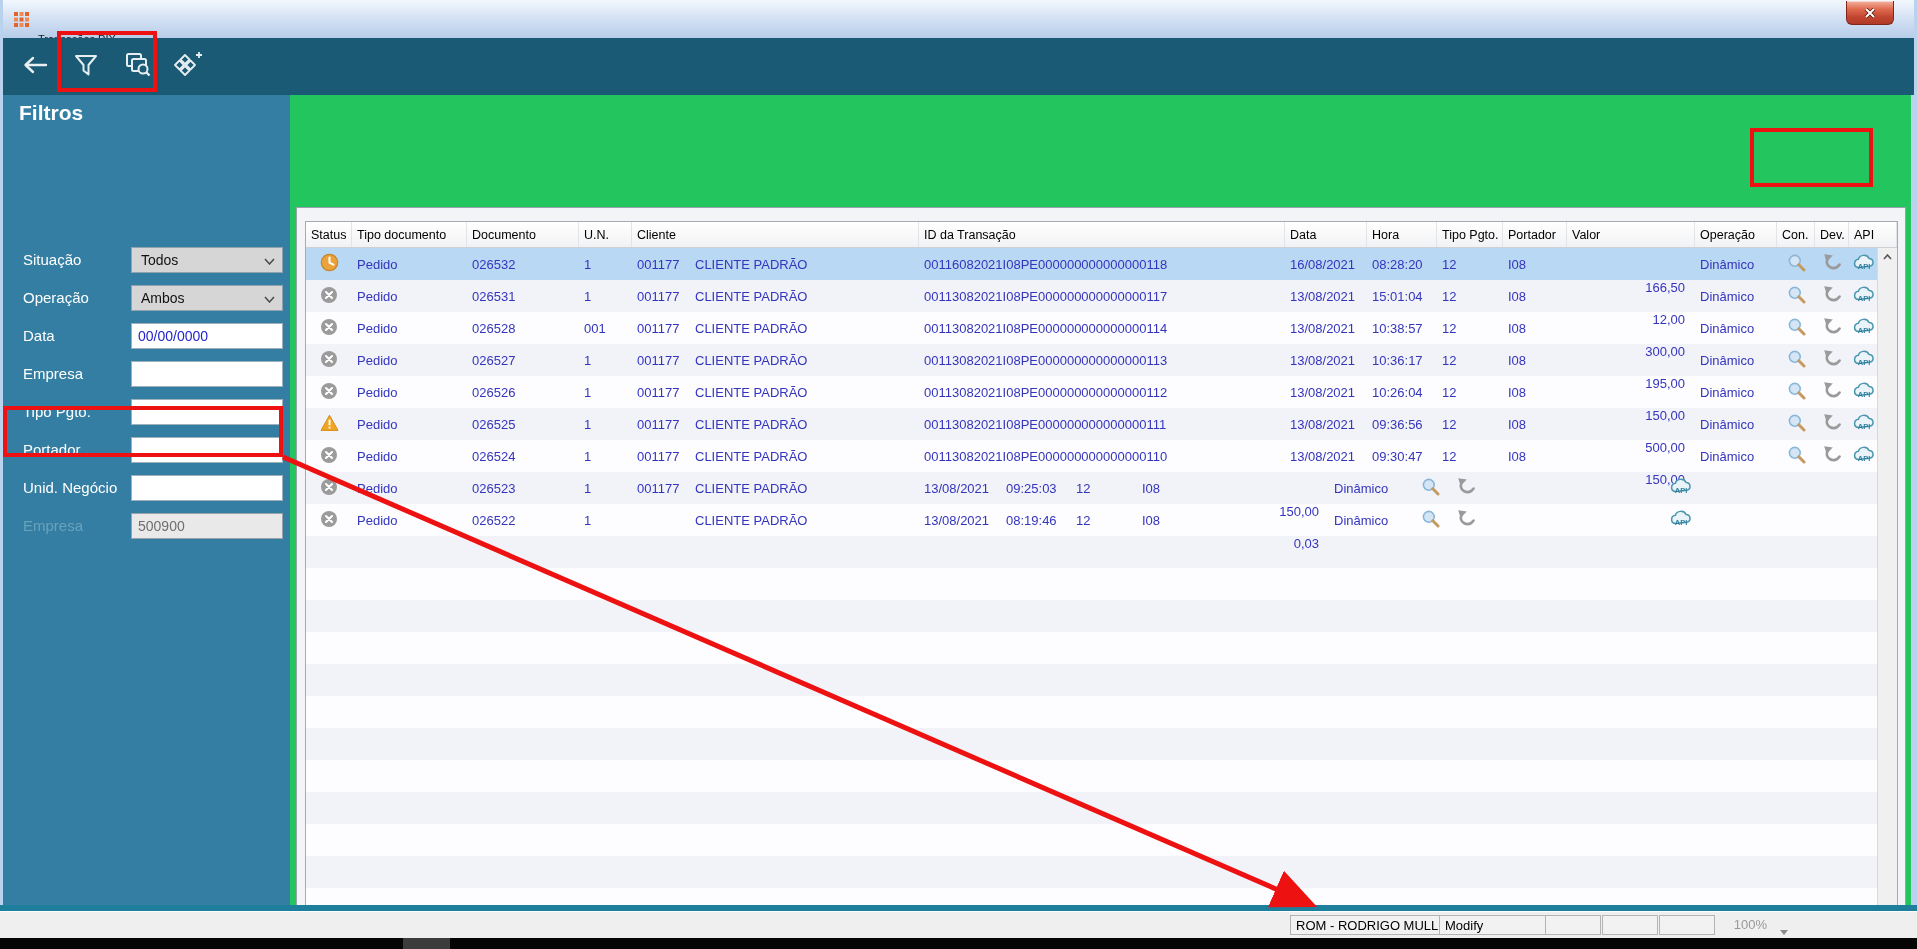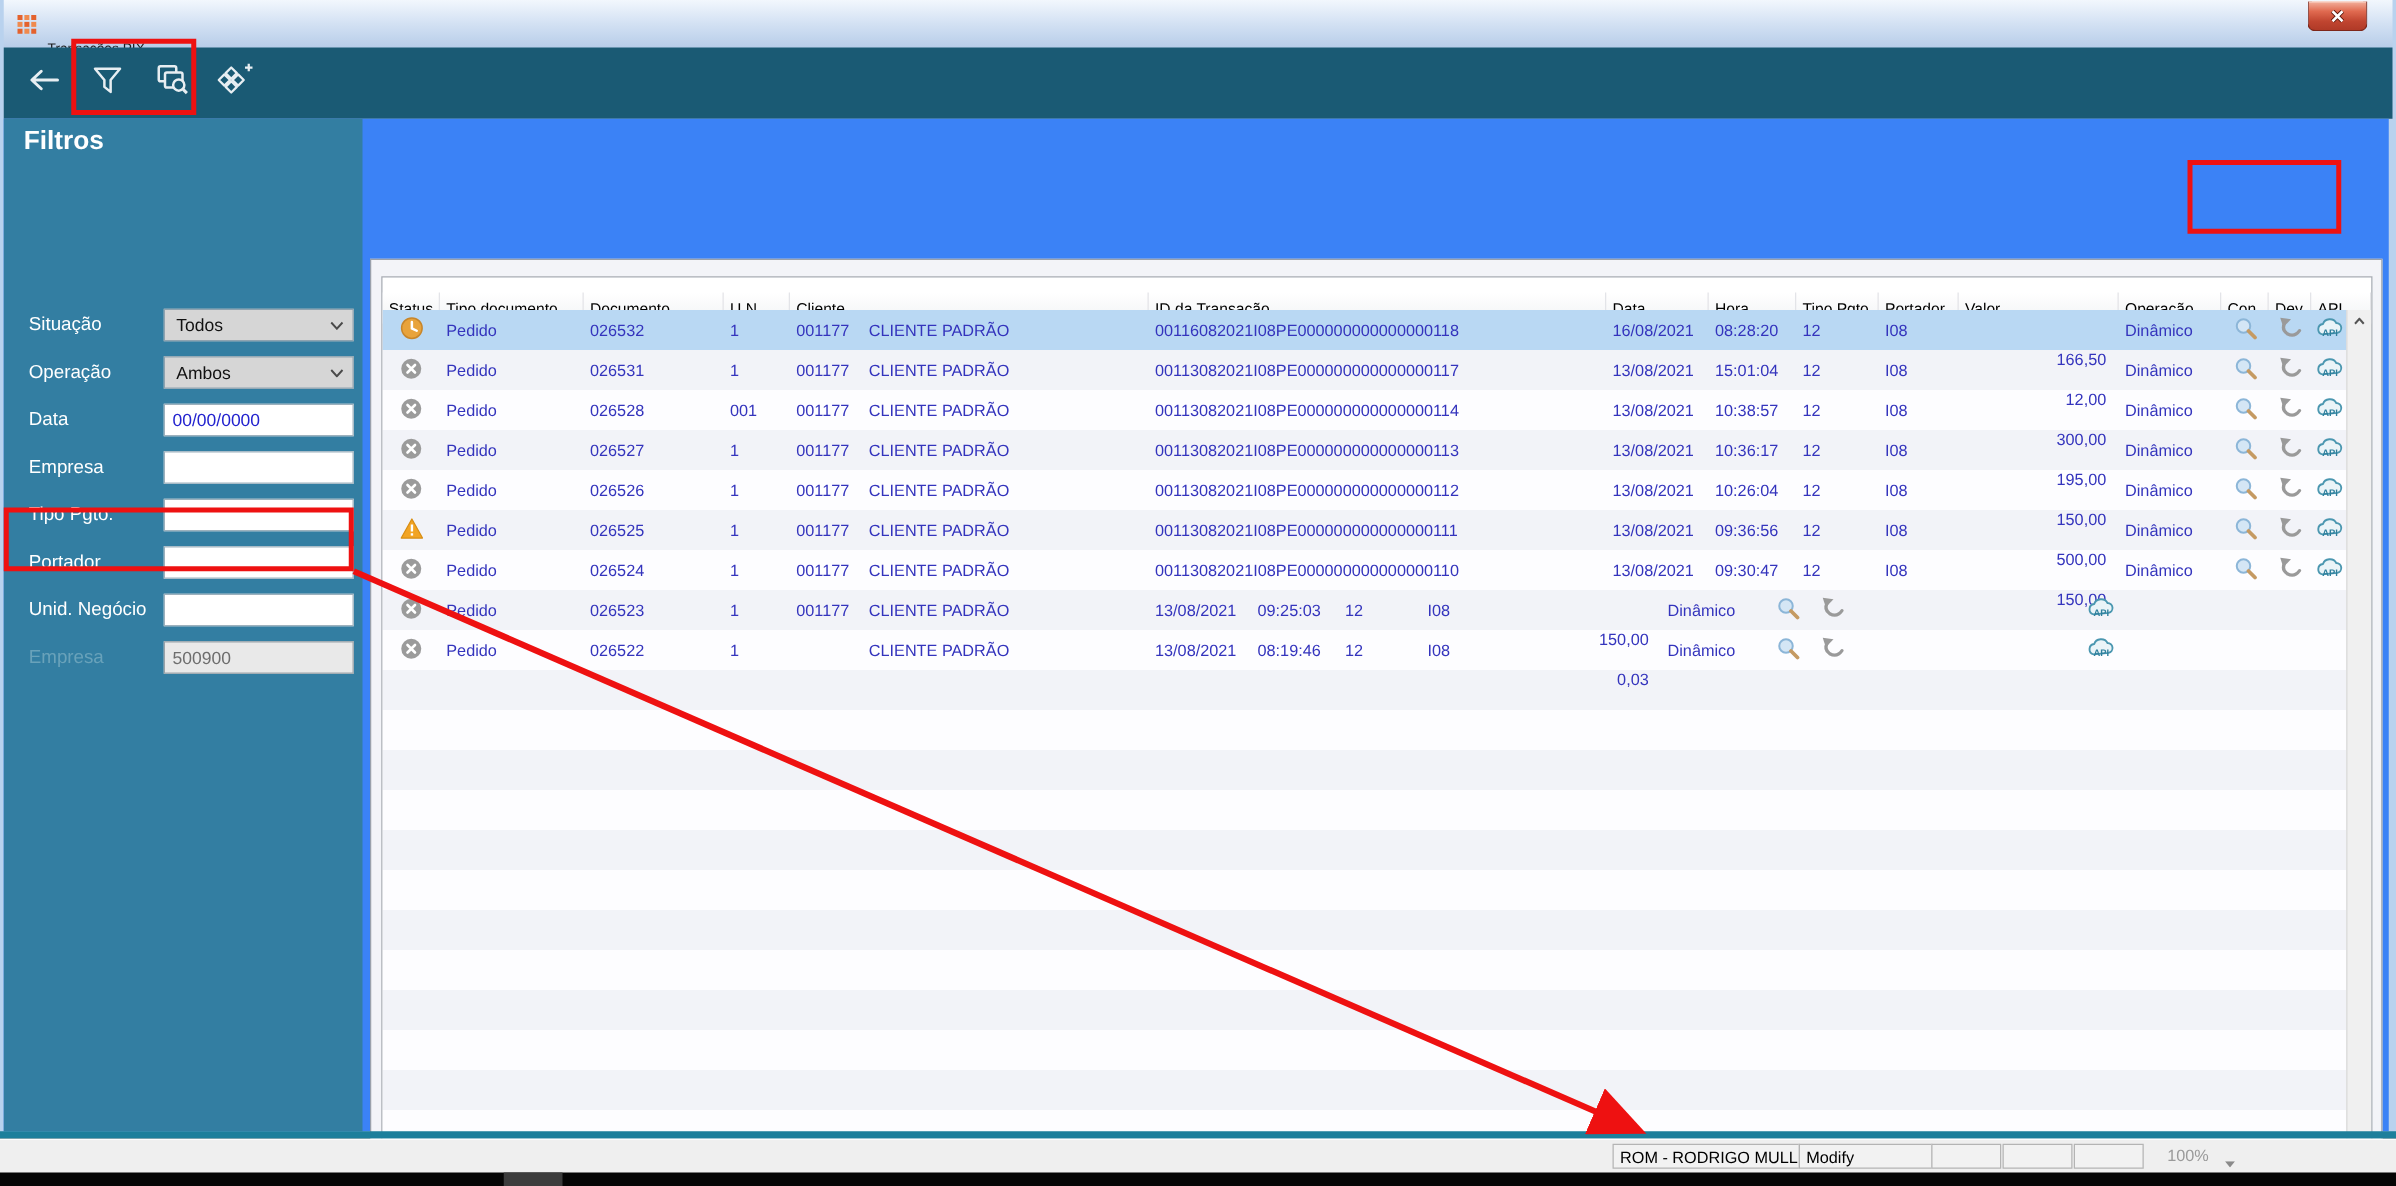--- a/index.html
+++ b/index.html
@@ -15,41 +15,41 @@
   .app-icon{width:17px;height:17px;margin-left:10px;}
   .title-text{font-size:11px;color:#1b1b1b;margin-left:8px;margin-top:40px;}
   .close-btn{position:absolute;top:1px;right:20px;width:46px;height:23px;
     background:linear-gradient(#f3b3a0,#e06a50 35%,#c04530 70%,#b03a27);
     border:1px solid #7e271a;border-top:none;border-radius:0 0 6px 6px;
     box-shadow:inset 0 1px 0 rgba(255,224,214,.8);display:flex;align-items:center;justify-content:center;cursor:default;}
   .toolbar{position:absolute;left:3px;top:38px;right:3px;height:57px;background:var(--toolbar);display:flex;align-items:center;}
   .tbtn{width:44px;height:44px;margin-left:7px;display:flex;align-items:center;justify-content:center;}
   .tbtn:first-child{margin-left:10px;}
   
-  .appbody{position:absolute;left:3px;top:95px;right:6px;bottom:3px;background:#3b82f6;}
+  .appbody{position:absolute;left:3px;top:95px;right:6px;bottom:3px;background:#22c55e;}
   .sidebar{position:absolute;left:0;top:0;width:287px;bottom:0;background:var(--sidebar);}
   .sb-title{position:absolute;left:16px;top:6px;font-size:21px;font-weight:bold;color:#fff;}
   .frow{position:absolute;left:0;height:26px;width:100%;}
   .flabel{position:absolute;left:20px;top:4px;font-size:15px;color:#fff;}
   .flabel.dis{color:#69a2ba;}
   .fctl{position:absolute;left:128px;top:0;width:152px;height:26px;box-sizing:border-box;}
   .sel{background:#d6d6d6;border:1px solid #8fa3b0;display:flex;align-items:center;}
   .sel-text{flex:1;padding-left:9px;font-size:14px;color:#111;}
   .sel-caret{margin-right:7px;}
   input.fin{background:#fff;border:1px solid #9db1bd;font-family:"Liberation Sans",sans-serif;
     font-size:14px;color:#222;padding:0 6px;outline:none;width:152px;height:26px;box-sizing:border-box;}
   input.fin.blue{color:#2323cf;}
   input.fin:disabled{background:#e9e9e9;color:#6e6e6e;border-color:#9aa3a9;}
   
   .panel{position:absolute;left:293px;top:112px;width:1610px;height:769px;
     background:#f3f4f8;border:1px solid #9aa1ab;box-sizing:border-box;}
   .grid{position:absolute;left:8px;top:13px;right:7px;bottom:11px;background:#fff;
     border:1px solid #a6abb3;box-sizing:border-box;overflow:hidden;}
   .thead{display:flex;height:26px;background:linear-gradient(#ffffff,#f1f2f4);
-    border-bottom:1px solid #cdd1d6;box-sizing:border-box;margin-top:12px;}
+    border-bottom:1px solid #cdd1d6;box-sizing:border-box;}
   .th{font-size:12.5px;color:#000;display:flex;align-items:center;padding-left:5px;
     box-sizing:border-box;border-right:1px solid #e3e4e8;white-space:nowrap;overflow:hidden;}
   .tbody{position:absolute;left:0;top:26px;right:19px;bottom:0;}
   .tr{display:flex;height:32px;align-items:center;}
   .tr.stripe-a{background:#fdfdff;}
   .tr.stripe-b{background:#f2f3f8;}
   .tr.selected{background:#b9d8f3;}
   .td{font-size:13px;color:var(--tbltext);padding-left:5px;box-sizing:border-box;
     white-space:nowrap;overflow:hidden;display:flex;align-items:center;height:100%;}
   .td.right{justify-content:flex-end;padding-right:10px;margin-top:47px;}

